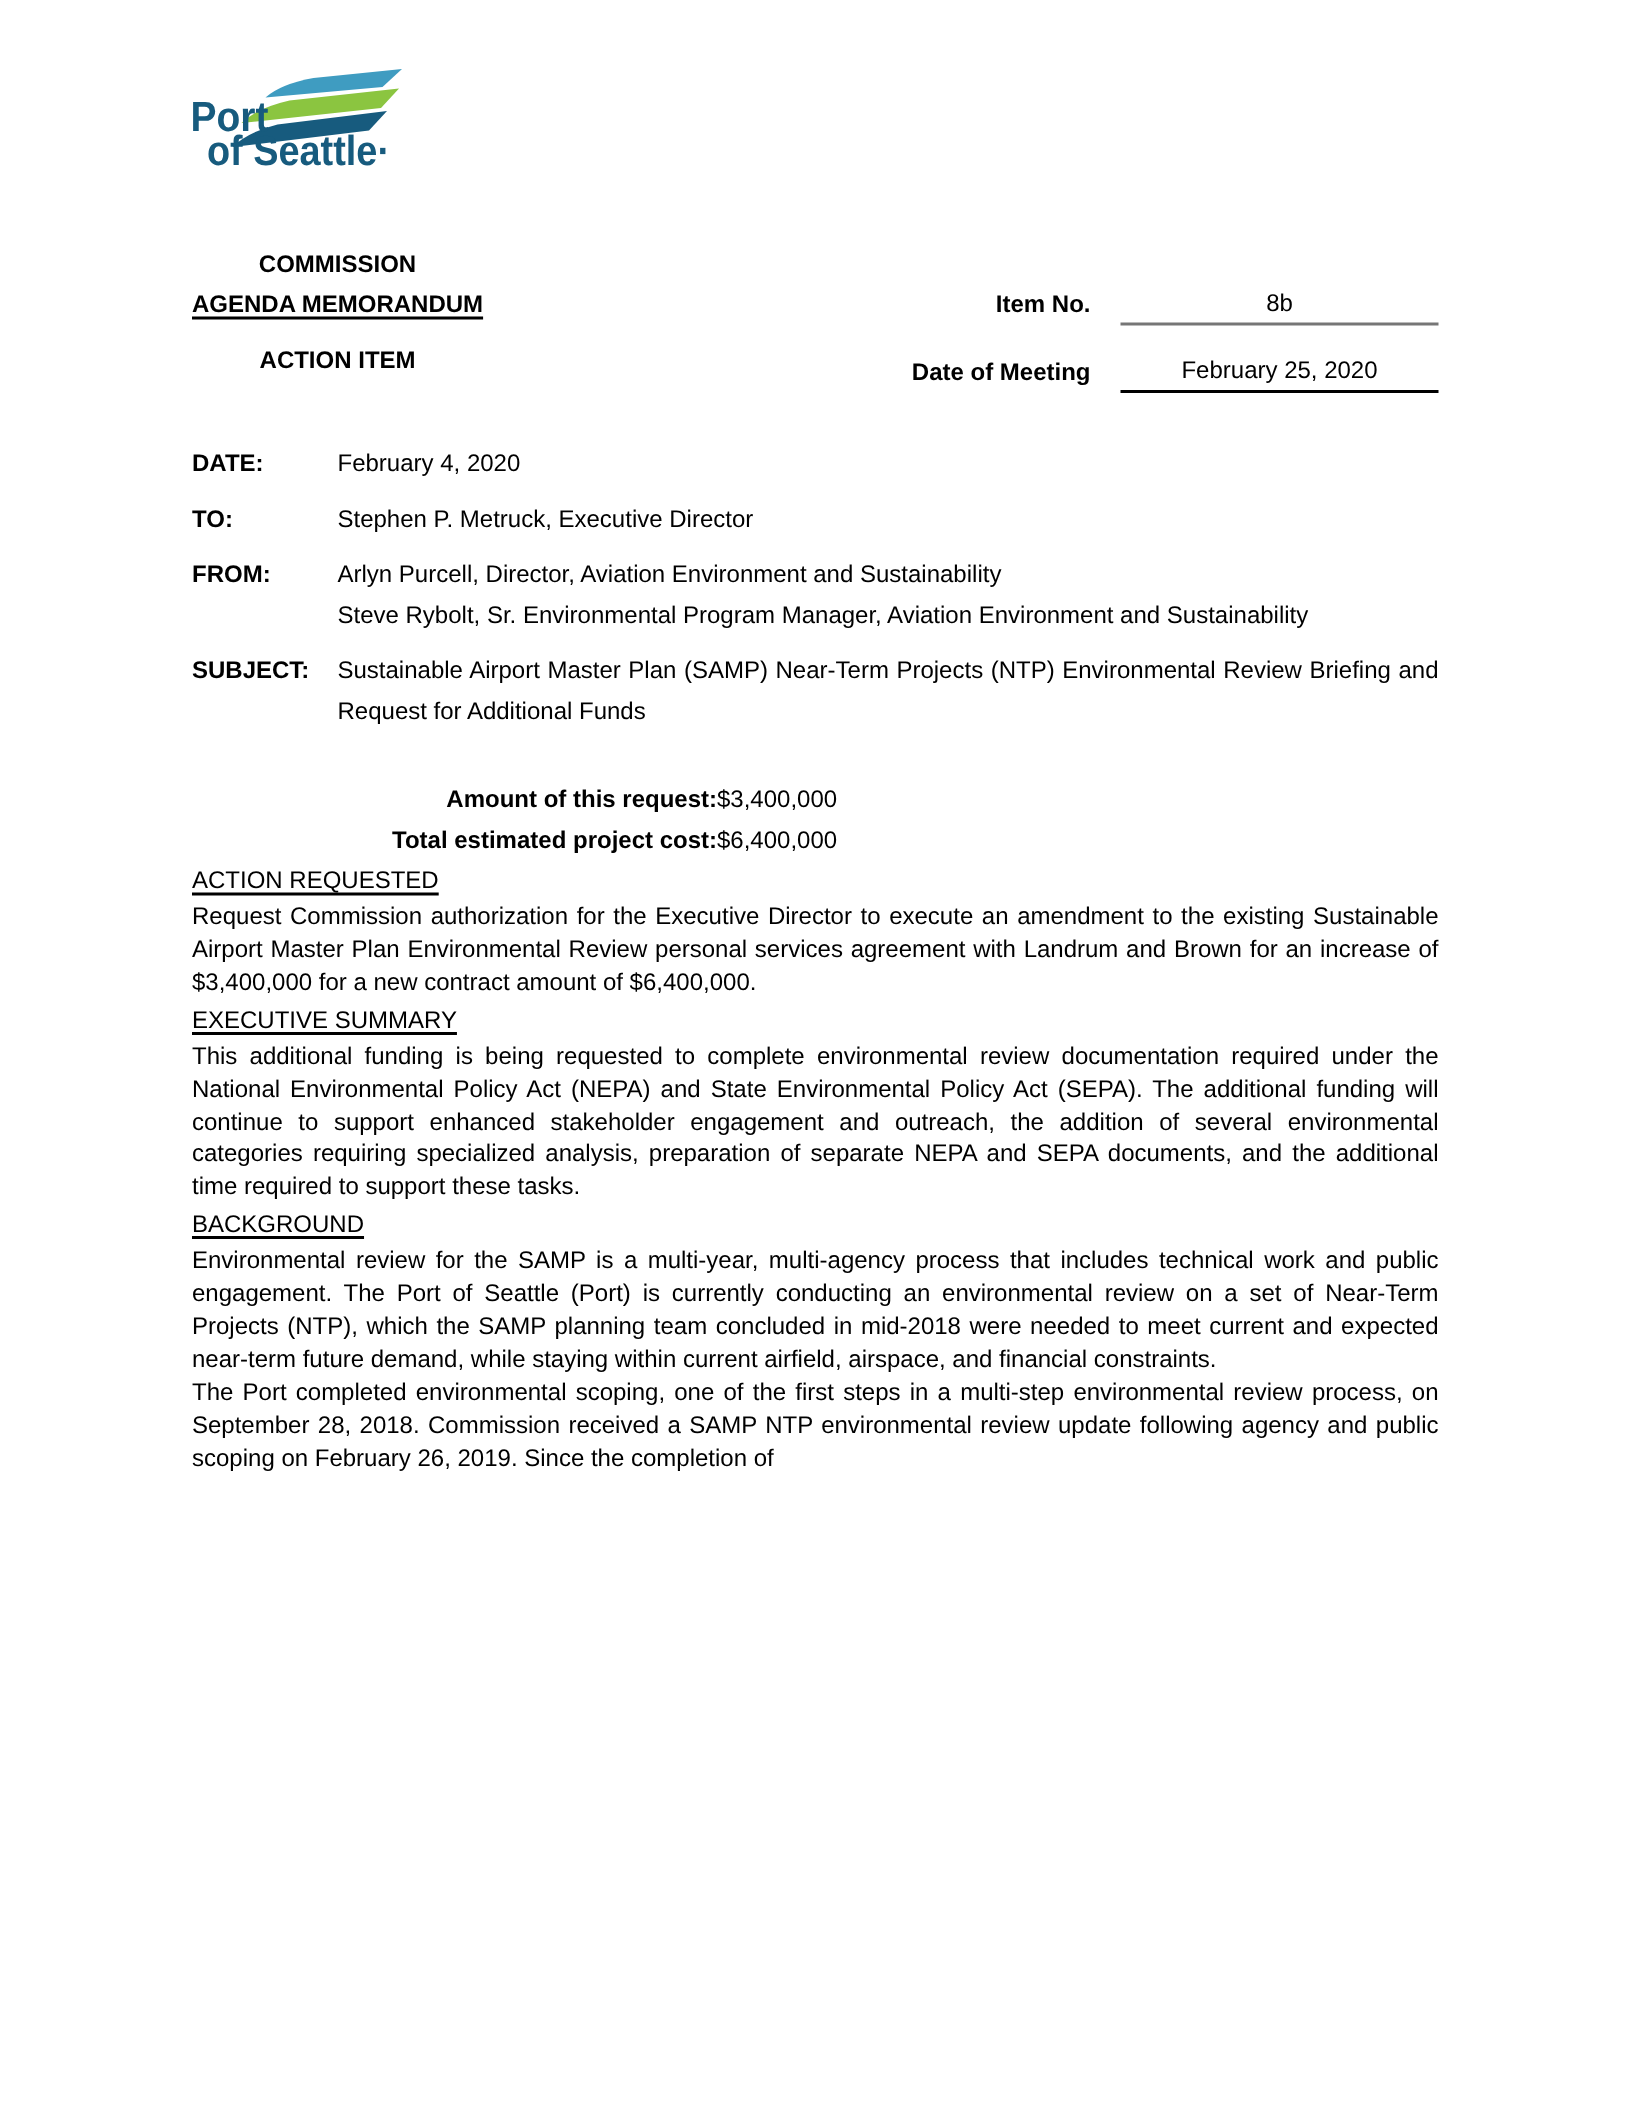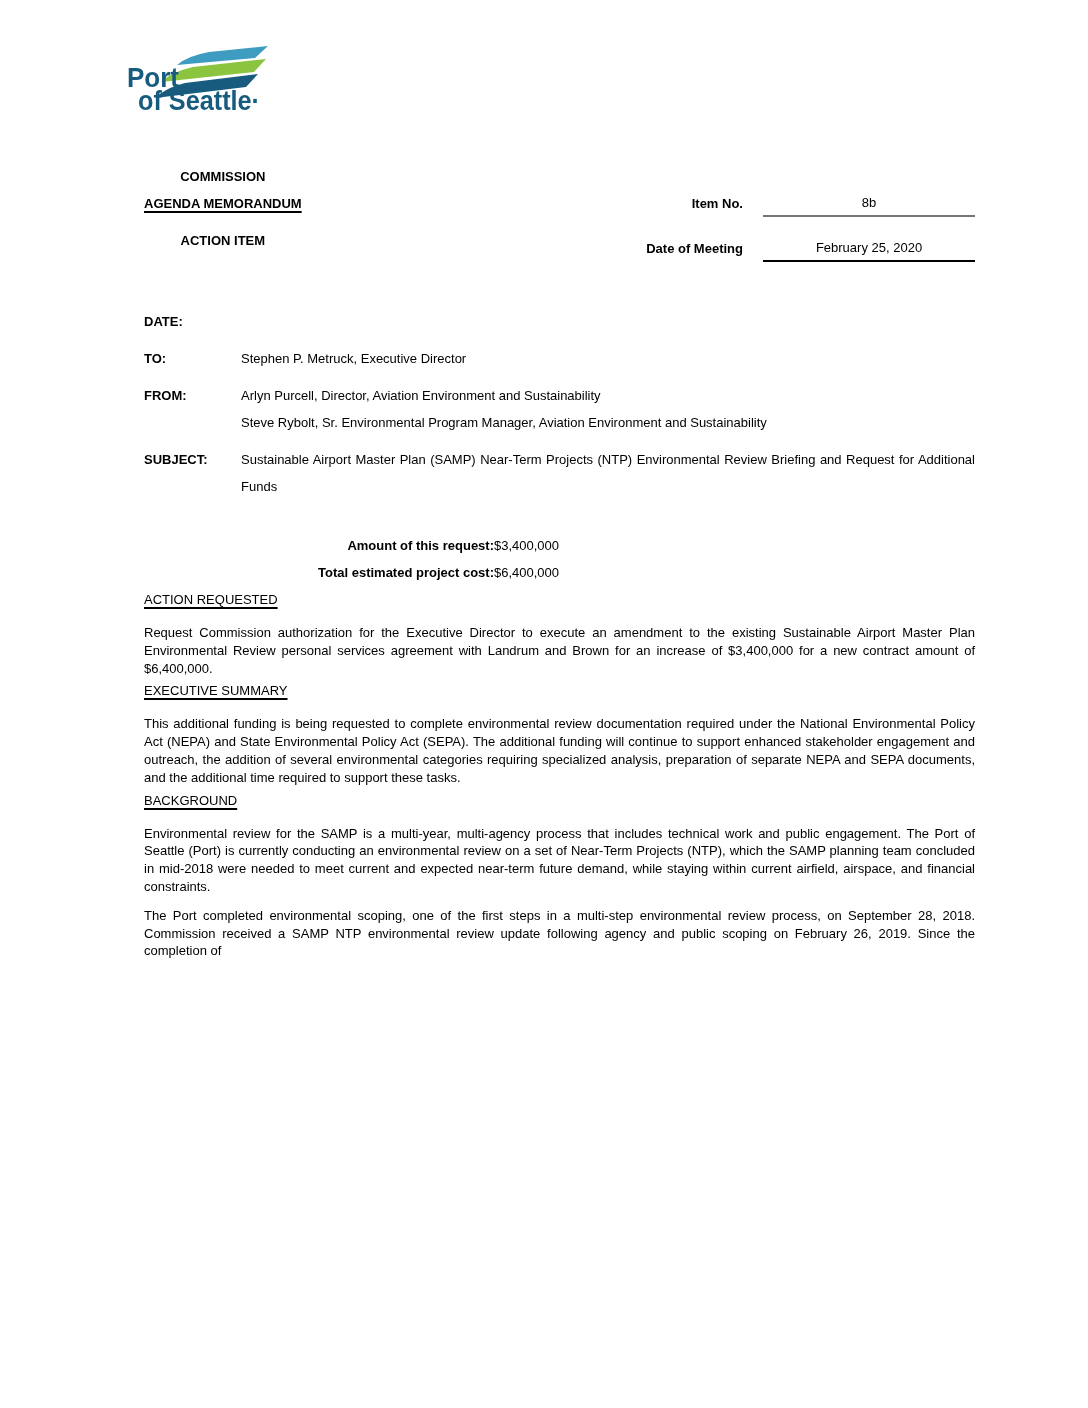--- a/index.html
+++ b/index.html
@@ -8,49 +8,49 @@
     position:relative;
     width:1088px; height:1408px;
     background:#ffffff;
     color:#000000;
     font-family:"Liberation Sans", sans-serif;
     overflow:hidden;
   }
   
   .logo { position:absolute; left:127px; top:43px; width:145px; height:70px; }
   
-  .content { position:absolute; left:144px; top:163px; width:831px; font-size:13px; }
+  .content { position:absolute; left:128px; top:163px; width:831px; font-size:16px; }
   
   .hdr { display:flex; justify-content:space-between; }
   .hdr-left { text-align:center; font-weight:bold; line-height:27px; }
   .hdr-left .underlined { text-decoration:underline; text-decoration-thickness:2px; text-underline-offset:3px; }
   .hdr-left .action-item { margin-top:10px; }
   .hdr-right { width:402px; padding-top:27px; }
   .hdr-row { display:flex; align-items:flex-end; }
   .hdr-row + .hdr-row { margin-top:18px; }
   .hdr-label { flex:1; text-align:right; font-weight:bold; line-height:26px; padding-right:20px; }
   .hdr-value { width:212px; text-align:center; line-height:25px; border-bottom:2px solid #000; }
   .hdr-value.gray-line { border-bottom-color:#767676; }
   
-  .memo { margin-top:46px; }
+  .memo { margin-top:34px; }
   .memo-row { display:flex; margin-bottom:10px; line-height:27px; }
   .memo-label { width:97px; flex-shrink:0; font-weight:bold; }
   .memo-value { flex:1; }
   .memo-value.pre { white-space:pre-line; }
   .memo-value.justify { text-align:justify; }
   
   .amounts { margin:32px 0 0 10px; line-height:27px; }
   .amt-row { display:flex;text-align:right; }
   .amt-label { width:340px; font-weight:bold; flex-shrink:0; }
   
   .section-heading {
     font-weight:normal; line-height:27px;
     text-decoration:underline; text-decoration-thickness:2px; text-underline-offset:3px;
   }
-  .section p { margin-top:11px; text-align:justify; line-height:1.37; }
+  .section p { text-align:justify; line-height:1.37; }
   .section p + p { }
 </style>
 </head>
 <body>
 
 <div class="page">
 
   <div class="logo">
     <svg viewBox="0 0 145 70" width="145" height="70">
       <path d="M141,3 L82,9 Q60,13 50,22 L128,15 Z" fill="#3f9cc1"></path>
@@ -77,20 +77,21 @@
         <div class="hdr-row">
           <div class="hdr-label">Date of Meeting</div>
           <div class="hdr-value">February 25, 2020</div>
         </div>
       </div>
     </div>
 
     <div class="memo">
       <div class="memo-row">
         <div class="memo-label">DATE:</div>
+        <div class="memo-value">February 4, 2020</div>
       </div>
       <div class="memo-row">
         <div class="memo-label">TO:</div>
         <div class="memo-value">Stephen P. Metruck, Executive Director</div>
       </div>
       <div class="memo-row">
         <div class="memo-label">FROM:</div>
         <div class="memo-value pre">Arlyn Purcell, Director, Aviation Environment and Sustainability
 Steve Rybolt, Sr. Environmental Program Manager, Aviation Environment and Sustainability</div>
       </div>

